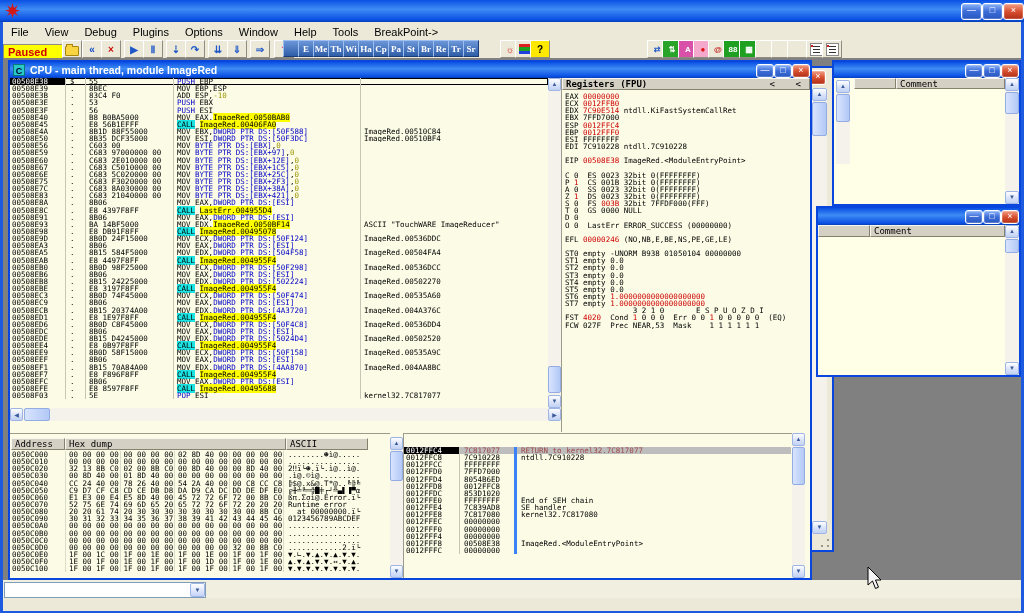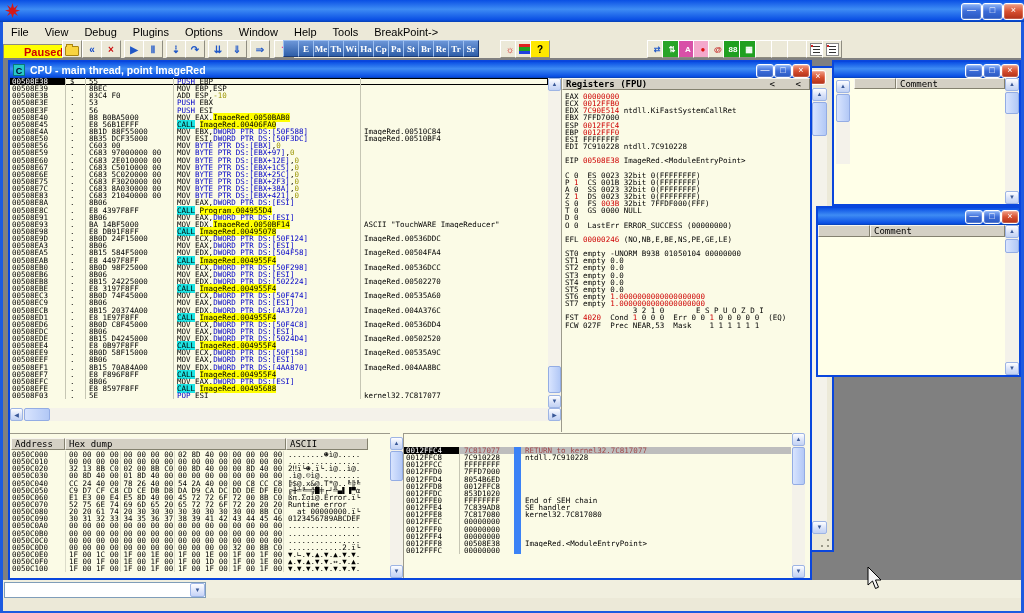--- a/index.html
+++ b/index.html
@@ -38,21 +38,21 @@
   .drow.sel{box-shadow:inset 0 0 0 1px #000;}
   .drow.sel .d-addr{background:#000;color:#FFF;}
   .rline{height:7.15px;}
   .hrow{display:flex;height:7.15px;}
   .h-addr{width:53px;padding-left:2px;flex:none;}
   .h-g{width:54.5px;flex:none;border-left:1px solid #DCDCCA;padding-left:3px;box-sizing:border-box;}
   .h-ascii{flex:1;border-left:1px solid #DCDCCA;padding-left:4px;overflow:hidden;}
   .srow{display:flex;height:7.15px;}
   .s-a{width:53px;padding-left:2px;flex:none;}
   .s-v{width:55px;flex:none;border-left:1px solid #C6C6B4;padding-left:4px;box-sizing:border-box;}
-  .s-c{flex:1;border-left:7px solid #3b82f6;padding-left:4px;overflow:hidden;}
+  .s-c{flex:1;border-left:3px solid #3b82f6;padding-left:4px;overflow:hidden;}
   .srow.sel{background:#BDBDBD;}
   .srow.sel .s-a{background:#000;color:#FFF;}
   .srow.sel .s-v,.srow.sel .s-c{color:#A04848;}
   .sb{position:absolute;background:#F4F2EA;}
   .sbb{position:absolute;background:linear-gradient(180deg,#FEFEFF,#D6E0F8 60%,#C2D2F4);border:1px solid #9DB4E4;border-radius:2px;color:#3A5998;text-align:center;box-sizing:border-box;font-size:6px;line-height:11px;overflow:hidden;}
   .sbt{position:absolute;background:linear-gradient(90deg,#D8E4FE,#B2C8F6);border:1px solid #93ACE4;border-radius:2px;box-sizing:border-box;}
   .childwin{position:absolute;border:2px solid #0946DD;box-sizing:border-box;background:#FFFFE8;}
   .grip{position:absolute;right:1px;bottom:1px;width:12px;height:12px;background:
     radial-gradient(circle at 9px 3px,#9A9888 1px,transparent 1.2px),
     radial-gradient(circle at 9px 9px,#9A9888 1px,transparent 1.2px),
@@ -68,21 +68,21 @@
       <polygon points="7.5,0 9,5 13,2 10.5,6.5 15,7.5 10.5,9 13,13 9,10.5 7.5,15 6,10.5 2,13 4.5,9 0,7.5 4.5,6.5 2,2 6,5" fill="#D41818"></polygon>
     </svg>
     <span id="main-caps"><div class="cap" style="left: 961px; top: 3px; width: 19px; height: 15px; line-height: 13px;">—</div><div class="cap" style="left: 982px; top: 3px; width: 19px; height: 15px; line-height: 13px;">□</div><div class="cap close" style="left: 1003px; top: 3px; width: 19px; height: 15px; line-height: 13px;">×</div></span>
   </div>
 
   <div class="abs" style="left:3px;top:22px;width:1018px;height:16px;background:#ECE9D8;">
     <span id="menu-items"><span class="menu-item">File</span><span class="menu-item">View</span><span class="menu-item">Debug</span><span class="menu-item">Plugins</span><span class="menu-item">Options</span><span class="menu-item">Window</span><span class="menu-item">Help</span><span class="menu-item">Tools</span><span class="menu-item">BreakPoint-&gt;</span></span>
   </div>
 
   <div class="abs" style="left:3px;top:38px;width:1018px;height:20px;background:#ECE9D8;"></div>
-  <div class="abs" style="left:3px;top:44px;width:54px;height:14px;background:#FFFF00;color:#D00000;font-weight:bold;font-size:11px;line-height:14px;padding-left:20px;border:1px solid;border-color:#8E8C80 #FFF #FFF #8E8C80;">Paused</div>
+  <div class="abs" style="left:3px;top:44px;width:54px;height:14px;background:#FFFF00;color:#D00000;font-weight:bold;font-size:11px;line-height:14px;padding-left:4px;border:1px solid;border-color:#8E8C80 #FFF #FFF #8E8C80;">Paused</div>
   <div id="tb-icons">
       <div class="tbtn abs" style="left: 62px;">
         <div class="folder-ic"></div>
       </div>
       <div class="tbtn abs" style="left: 82px;">
         <span style="color: rgb(16, 72, 200);">«</span>
       </div>
       <div class="tbtn abs" style="left: 101px;">
         <span style="color: rgb(204, 16, 16);">×</span>
       </div>
@@ -197,21 +197,21 @@
     <div class="pane-hdr" style="left:52px;top:17px;width:135px;height:12px;">Comment</div>
   <div class="sb" style="left: 187px; top: 17px; width: 14px; height: 150px;">
         <div class="sbb" style="left: 0px; top: 0px; width: 14px; height: 13px;">▲</div>
         <div class="sbb" style="left: 0px; top: 137px; width: 14px; height: 13px;">▼</div>
         <div class="sbt" style="left: 0px; top: 14px; width: 14px; height: 14px;"></div>
       </div></div>
 
   <div id="cpu" class="abs childwin" style="left:8px;top:60px;width:804px;height:520px;z-index:5;background:#FBFBE6;">
     <div class="titlebar abs" style="left:0;top:0;width:800px;height:16px;">
       <span class="abs" style="left:3px;top:2px;width:12px;height:12px;background:#28C8C8;border:1px solid #0A7878;color:#003;font-size:9px;font-weight:bold;text-align:center;line-height:12px;box-sizing:border-box;">C</span>
-      <span class="abs" style="left:20px;top:2px;color:#FFF;font-size:10.5px;font-weight:bold;">CPU - main thread, point ImageRed</span>
+      <span class="abs" style="left:20px;top:2px;color:#FFF;font-size:10.5px;font-weight:bold;">CPU - main thread, module ImageRed</span>
     </div>
     <span id="cpu-caps"><div class="cap" style="left: 746px; top: 2px; width: 16px; height: 12px; line-height: 10px;">—</div><div class="cap" style="left: 764px; top: 2px; width: 16px; height: 12px; line-height: 10px;">□</div><div class="cap close" style="left: 782px; top: 2px; width: 16px; height: 12px; line-height: 10px;">×</div></span>
     <div id="disasm-rows" class="abs" style="left:0;top:16px;width:538px;height:330px;overflow:hidden;">
         <div class="drow mono sel"><span class="d-addr">00508E38</span><span class="d-mark">$</span><span class="d-bytes">55</span><span class="d-inst"><span class="u">PUSH</span><span> EBP</span></span><span class="d-cmt"></span></div>
         <div class="drow mono"><span class="d-addr">00508E39</span><span class="d-mark">.</span><span class="d-bytes">8BEC</span><span class="d-inst"><span>MOV EBP,ESP</span></span><span class="d-cmt"></span></div>
         <div class="drow mono"><span class="d-addr">00508E3B</span><span class="d-mark">.</span><span class="d-bytes">83C4 F0</span><span class="d-inst"><span>ADD ESP,</span><span class="o">-10</span></span><span class="d-cmt"></span></div>
         <div class="drow mono"><span class="d-addr">00508E3E</span><span class="d-mark">.</span><span class="d-bytes">53</span><span class="d-inst"><span class="u">PUSH</span><span> EBX</span></span><span class="d-cmt"></span></div>
         <div class="drow mono"><span class="d-addr">00508E3F</span><span class="d-mark">.</span><span class="d-bytes">56</span><span class="d-inst"><span class="u">PUSH</span><span> ESI</span></span><span class="d-cmt"></span></div>
         <div class="drow mono"><span class="d-addr">00508E40</span><span class="d-mark">.</span><span class="d-bytes">B8 B0BA5000</span><span class="d-inst"><span>MOV EAX,</span><span class="y">ImageRed.0050BAB0</span></span><span class="d-cmt"></span></div>
         <div class="drow mono"><span class="d-addr">00508E45</span><span class="d-mark">.</span><span class="d-bytes">E8 56B1EFFF</span><span class="d-inst"><span class="c">CALL</span><span> </span><span class="y">ImageRed.00406FA0</span></span><span class="d-cmt"></span></div>
@@ -219,21 +219,21 @@
         <div class="drow mono"><span class="d-addr">00508E50</span><span class="d-mark">.</span><span class="d-bytes">8B35 DCF35000</span><span class="d-inst"><span>MOV ESI,</span><span class="u">DWORD PTR DS:[50F3DC]</span></span><span class="d-cmt">ImageRed.00510BF4</span></div>
         <div class="drow mono"><span class="d-addr">00508E56</span><span class="d-mark">.</span><span class="d-bytes">C603 00</span><span class="d-inst"><span>MOV </span><span class="u">BYTE PTR DS:[EBX]</span><span>,</span><span class="o">0</span></span><span class="d-cmt"></span></div>
         <div class="drow mono"><span class="d-addr">00508E59</span><span class="d-mark">.</span><span class="d-bytes">C683 97000000 00</span><span class="d-inst"><span>MOV </span><span class="u">BYTE PTR DS:[EBX+97]</span><span>,</span><span class="o">0</span></span><span class="d-cmt"></span></div>
         <div class="drow mono"><span class="d-addr">00508E60</span><span class="d-mark">.</span><span class="d-bytes">C683 2E010000 00</span><span class="d-inst"><span>MOV </span><span class="u">BYTE PTR DS:[EBX+12E]</span><span>,</span><span class="o">0</span></span><span class="d-cmt"></span></div>
         <div class="drow mono"><span class="d-addr">00508E67</span><span class="d-mark">.</span><span class="d-bytes">C683 C5010000 00</span><span class="d-inst"><span>MOV </span><span class="u">BYTE PTR DS:[EBX+1C5]</span><span>,</span><span class="o">0</span></span><span class="d-cmt"></span></div>
         <div class="drow mono"><span class="d-addr">00508E6E</span><span class="d-mark">.</span><span class="d-bytes">C683 5C020000 00</span><span class="d-inst"><span>MOV </span><span class="u">BYTE PTR DS:[EBX+25C]</span><span>,</span><span class="o">0</span></span><span class="d-cmt"></span></div>
         <div class="drow mono"><span class="d-addr">00508E75</span><span class="d-mark">.</span><span class="d-bytes">C683 F3020000 00</span><span class="d-inst"><span>MOV </span><span class="u">BYTE PTR DS:[EBX+2F3]</span><span>,</span><span class="o">0</span></span><span class="d-cmt"></span></div>
         <div class="drow mono"><span class="d-addr">00508E7C</span><span class="d-mark">.</span><span class="d-bytes">C683 8A030000 00</span><span class="d-inst"><span>MOV </span><span class="u">BYTE PTR DS:[EBX+38A]</span><span>,</span><span class="o">0</span></span><span class="d-cmt"></span></div>
         <div class="drow mono"><span class="d-addr">00508E83</span><span class="d-mark">.</span><span class="d-bytes">C683 21040000 00</span><span class="d-inst"><span>MOV </span><span class="u">BYTE PTR DS:[EBX+421]</span><span>,</span><span class="o">0</span></span><span class="d-cmt"></span></div>
         <div class="drow mono"><span class="d-addr">00508E8A</span><span class="d-mark">.</span><span class="d-bytes">8B06</span><span class="d-inst"><span>MOV EAX,</span><span class="u">DWORD PTR DS:[ESI]</span></span><span class="d-cmt"></span></div>
-        <div class="drow mono"><span class="d-addr">00508E8C</span><span class="d-mark">.</span><span class="d-bytes">E8 4397F8FF</span><span class="d-inst"><span class="c">CALL</span><span> </span><span class="y">Program.004955D4</span></span><span class="d-cmt"></span></div>
+        <div class="drow mono"><span class="d-addr">00508E8C</span><span class="d-mark">.</span><span class="d-bytes">E8 4397F8FF</span><span class="d-inst"><span class="c">CALL</span><span> </span><span class="y">LastErr.004955D4</span></span><span class="d-cmt"></span></div>
         <div class="drow mono"><span class="d-addr">00508E91</span><span class="d-mark">.</span><span class="d-bytes">8B06</span><span class="d-inst"><span>MOV EAX,</span><span class="u">DWORD PTR DS:[ESI]</span></span><span class="d-cmt"></span></div>
         <div class="drow mono"><span class="d-addr">00508E93</span><span class="d-mark">.</span><span class="d-bytes">BA 14BF5000</span><span class="d-inst"><span>MOV EDX,</span><span class="y">ImageRed.0050BF14</span></span><span class="d-cmt">ASCII "TouchWARE ImageReducer"</span></div>
         <div class="drow mono"><span class="d-addr">00508E98</span><span class="d-mark">.</span><span class="d-bytes">E8 DB91F8FF</span><span class="d-inst"><span class="c">CALL</span><span> </span><span class="y">ImageRed.00495078</span></span><span class="d-cmt"></span></div>
         <div class="drow mono"><span class="d-addr">00508E9D</span><span class="d-mark">.</span><span class="d-bytes">8B0D 24F15000</span><span class="d-inst"><span>MOV ECX,</span><span class="u">DWORD PTR DS:[50F124]</span></span><span class="d-cmt">ImageRed.00536DDC</span></div>
         <div class="drow mono"><span class="d-addr">00508EA3</span><span class="d-mark">.</span><span class="d-bytes">8B06</span><span class="d-inst"><span>MOV EAX,</span><span class="u">DWORD PTR DS:[ESI]</span></span><span class="d-cmt"></span></div>
         <div class="drow mono"><span class="d-addr">00508EA5</span><span class="d-mark">.</span><span class="d-bytes">8B15 584F5000</span><span class="d-inst"><span>MOV EDX,</span><span class="u">DWORD PTR DS:[504F58]</span></span><span class="d-cmt">ImageRed.00504FA4</span></div>
         <div class="drow mono"><span class="d-addr">00508EAB</span><span class="d-mark">.</span><span class="d-bytes">E8 4497F8FF</span><span class="d-inst"><span class="c">CALL</span><span> </span><span class="y">ImageRed.004955F4</span></span><span class="d-cmt"></span></div>
         <div class="drow mono"><span class="d-addr">00508EB0</span><span class="d-mark">.</span><span class="d-bytes">8B0D 98F25000</span><span class="d-inst"><span>MOV ECX,</span><span class="u">DWORD PTR DS:[50F298]</span></span><span class="d-cmt">ImageRed.00536DCC</span></div>
         <div class="drow mono"><span class="d-addr">00508EB6</span><span class="d-mark">.</span><span class="d-bytes">8B06</span><span class="d-inst"><span>MOV EAX,</span><span class="u">DWORD PTR DS:[ESI]</span></span><span class="d-cmt"></span></div>
         <div class="drow mono"><span class="d-addr">00508EB8</span><span class="d-mark">.</span><span class="d-bytes">8B15 24225000</span><span class="d-inst"><span>MOV EDX,</span><span class="u">DWORD PTR DS:[502224]</span></span><span class="d-cmt">ImageRed.00502270</span></div>

